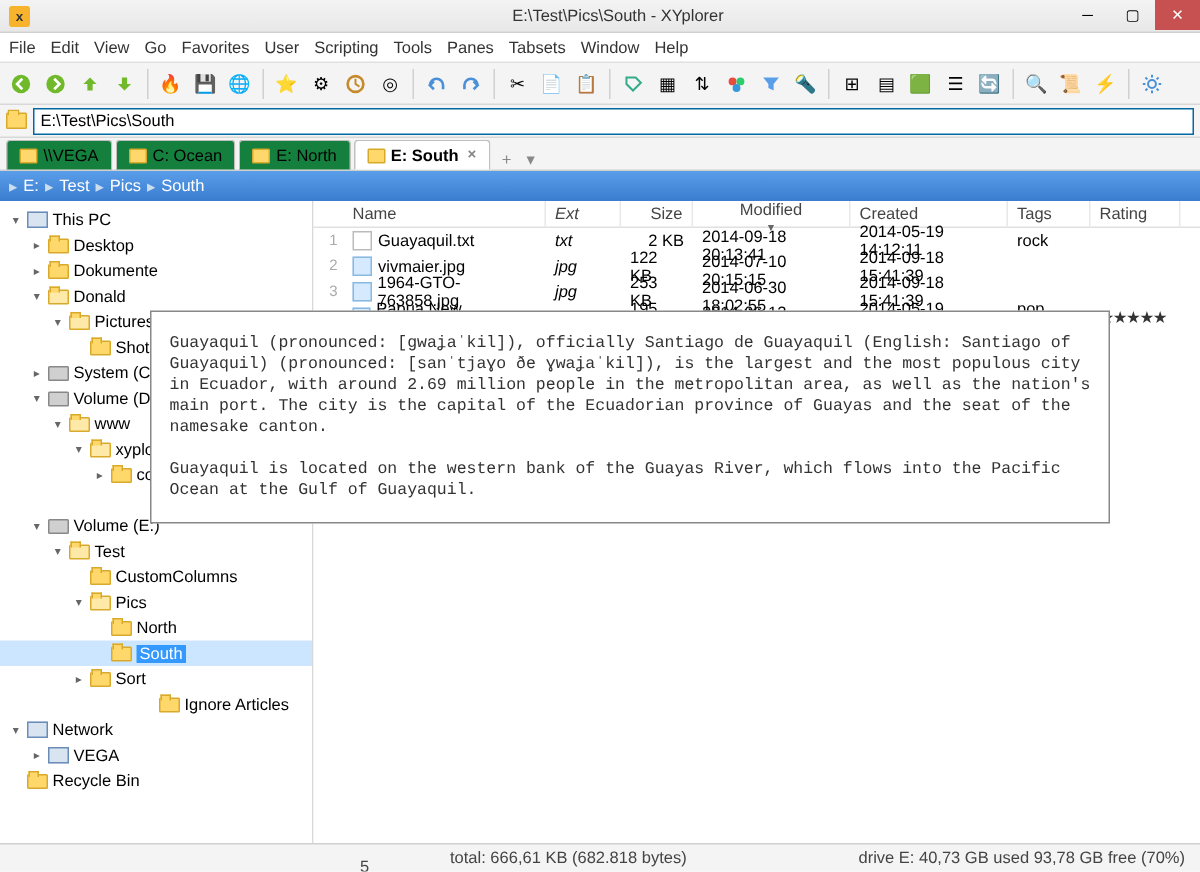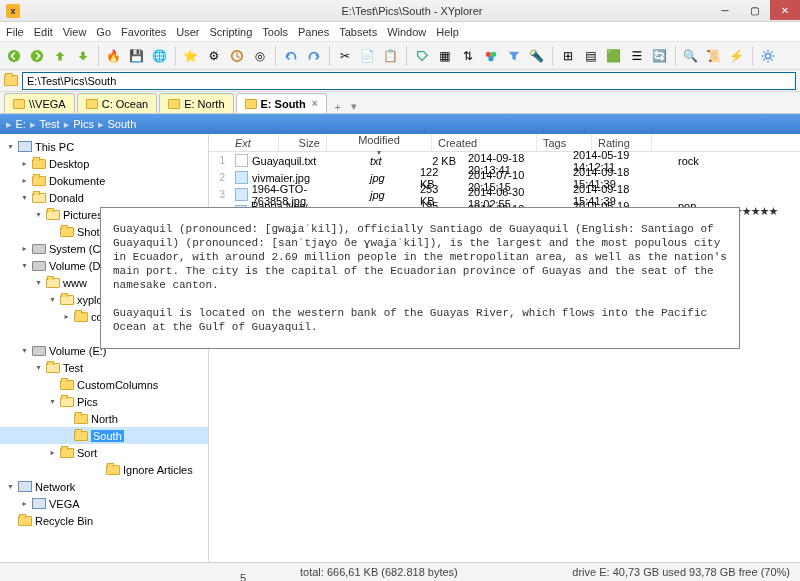--- a/index.html
+++ b/index.html
@@ -14,21 +14,21 @@
 .menubar span { color: #333; cursor: default; }
 .toolbar { height: 28px; background: #f4f4f4; border-bottom: 1px solid #d8d8d8; display: flex; align-items: center; padding: 0 4px; gap: 3px; }
 .tbtn { width: 20px; height: 20px; border: 1px solid transparent; border-radius: 2px; display: flex; align-items: center; justify-content: center; font-size: 12px; }
 .tbtn svg { width: 14px; height: 14px; }
 .tsep { width: 1px; height: 20px; background: #d0d0d0; margin: 0 2px; }
 .addrbar { height: 22px; background: #f4f4f4; border-bottom: 1px solid #d8d8d8; display: flex; align-items: center; padding: 0 4px; }
 .addrbar .folder-icon { width: 14px; height: 11px; background: #ffd86b; border: 1px solid #d9a92c; border-radius: 1px; margin-right: 4px; position: relative; }
 .addrbar .folder-icon:before { content:""; position:absolute; top:-3px; left:0; width:6px; height:3px; background:#ffd86b; border:1px solid #d9a92c; border-bottom:none; border-radius:1px 1px 0 0;}
 .addr-input { flex: 1; height: 18px; border: 1px solid #0369a1; background: #fff; padding: 0 4px; font-size: 11px; }
 .tabstrip { height: 22px; background: #f4f4f4; border-bottom: 1px solid #d0d0d0; display: flex; align-items: flex-end; padding-left: 4px; gap: 0; }
-.tab { height: 20px; padding: 0 8px; border: 1px solid #c0c0c0; border-bottom: none; background: #fef9c3; display: flex; align-items: center; gap: 4px; border-radius: 3px 3px 0 0; margin-right: 2px; }
+.tab { height: 20px; padding: 0 8px; border: 1px solid #c0c0c0; border-bottom: none; background: #15803d; display: flex; align-items: center; gap: 4px; border-radius: 3px 3px 0 0; margin-right: 2px; }
 .tab.active { background: #fff; font-weight: bold; }
 .tab .ticon { width: 12px; height: 10px; background: #ffd86b; border: 1px solid #d9a92c; border-radius: 1px; }
 .tab .close { font-size: 10px; color: #888; margin-left: 2px; }
 .breadcrumb { height: 20px; background: linear-gradient(#5a9de8,#3a7dd0); color: #fff; display: flex; align-items: center; padding: 0 6px; gap: 4px; font-size: 11px; }
 .breadcrumb .sep { color: #cde; }
 .main { display: flex; height: 428px; }
 .tree { width: 209px; background: #fff; border-right: 1px solid #d8d8d8; overflow: hidden; padding: 4px 0; }
 .tree-item { display: flex; align-items: center; height: 17px; padding-left: 4px; gap: 3px; white-space: nowrap; }
 .tree-item .tw { width: 9px; height: 9px; display: inline-flex; align-items: center; justify-content: center; font-size: 8px; color: #666; }
 .tree-item .ic { width: 14px; height: 12px; display: inline-block; }
@@ -335,20 +335,23 @@
       </div>
       <div class="tree-item" style="padding-left: 6px;">
         <span class="tw"></span>
         <span class="ic fld"></span>
         <span class="lbl">Recycle Bin</span>
       </div>
     </div>
   <div class="files">
     <div class="fhdr">
       <div style="width:20px"></div>
+      <div class="col name">
+          <span>Name</span>
+        </div>
       <div class="col ext">
           <span>Ext</span>
         </div>
       <div class="col size">
           <span>Size</span>
         </div>
       <div class="col mod">
           <span>Modified</span> 
           <span class="sort-ind">▼</span>
         </div>

